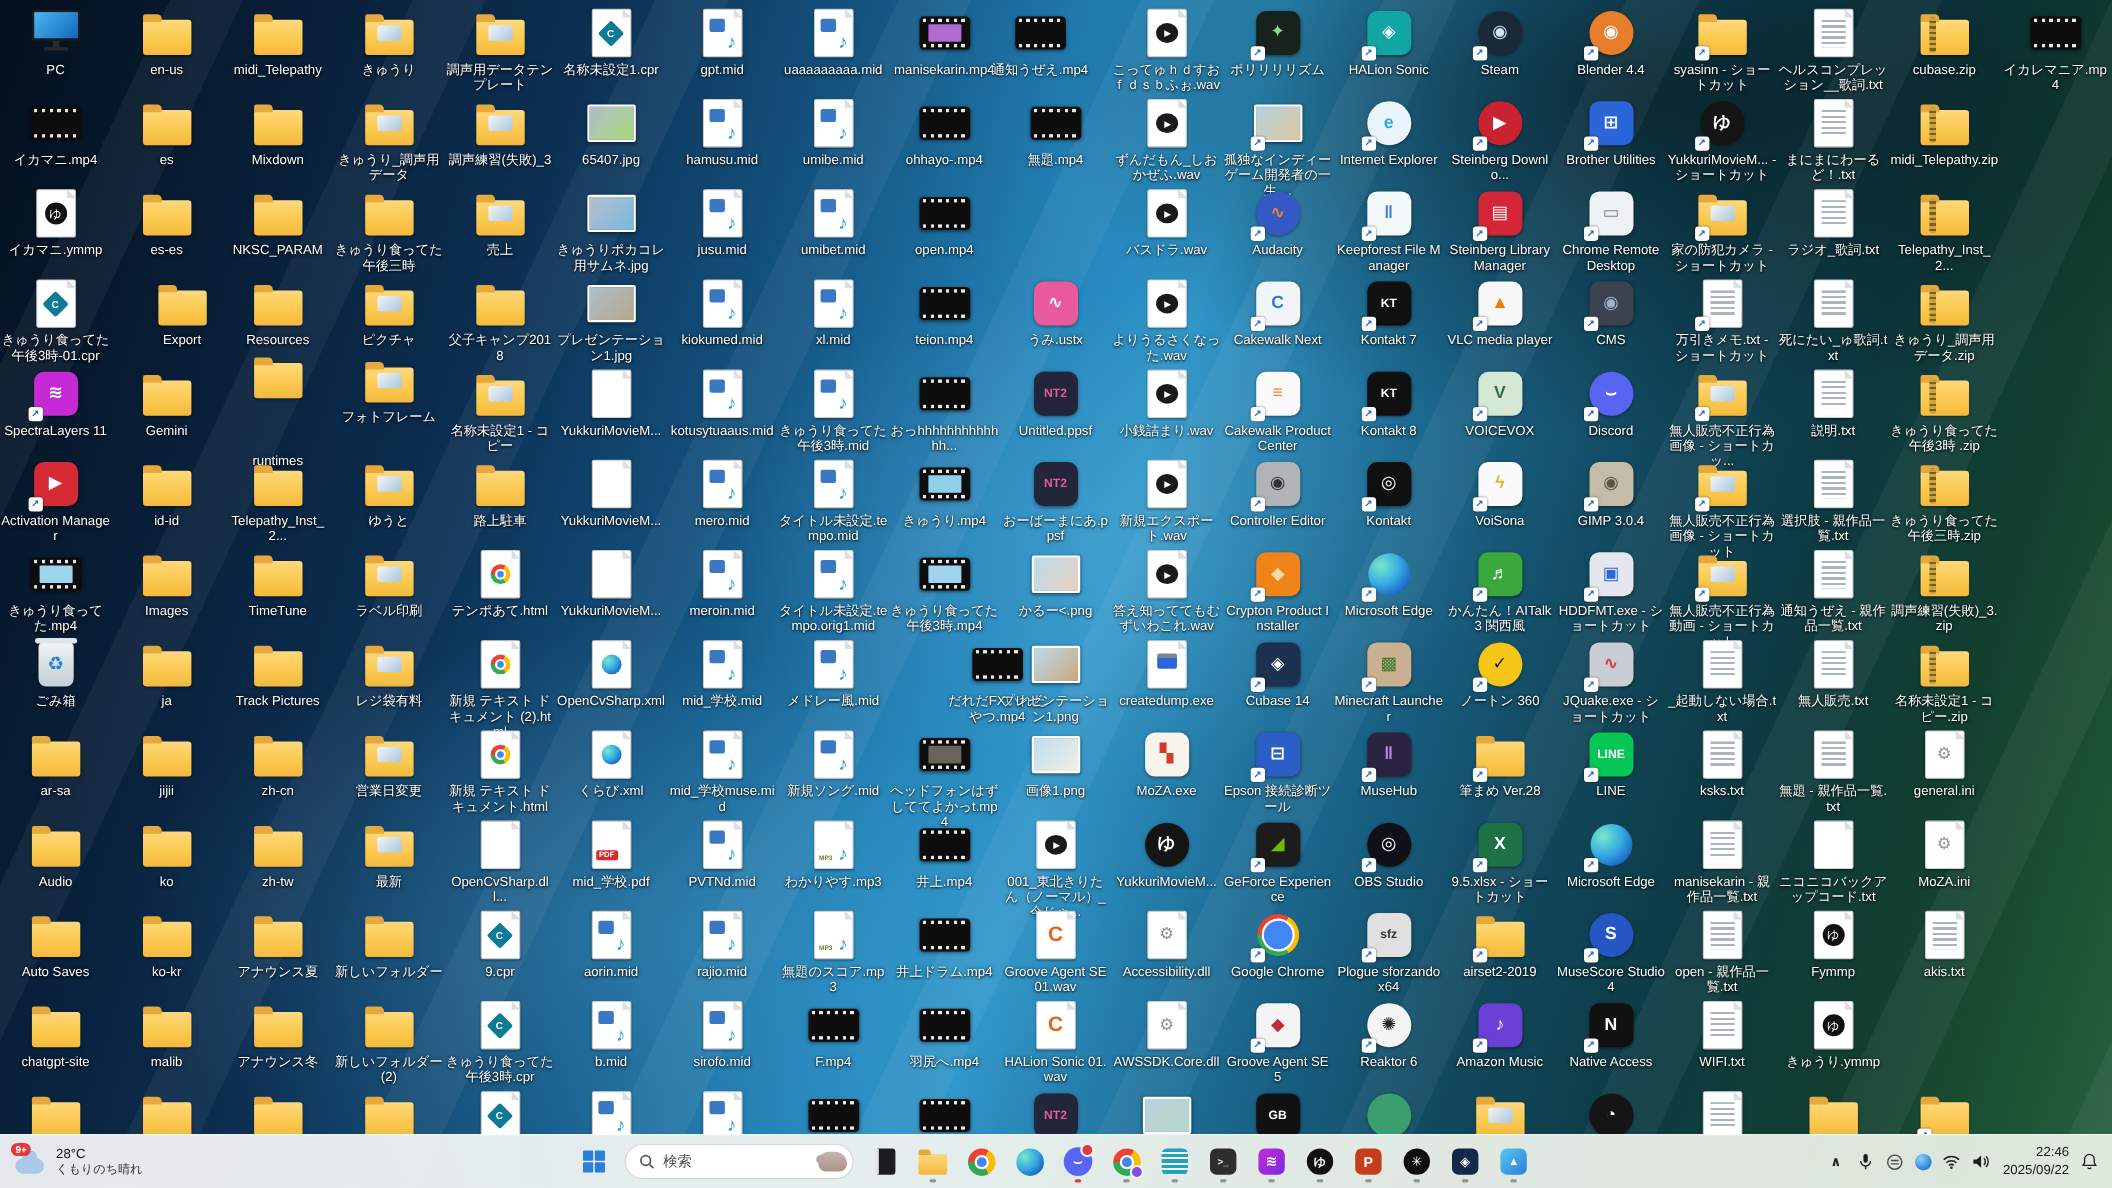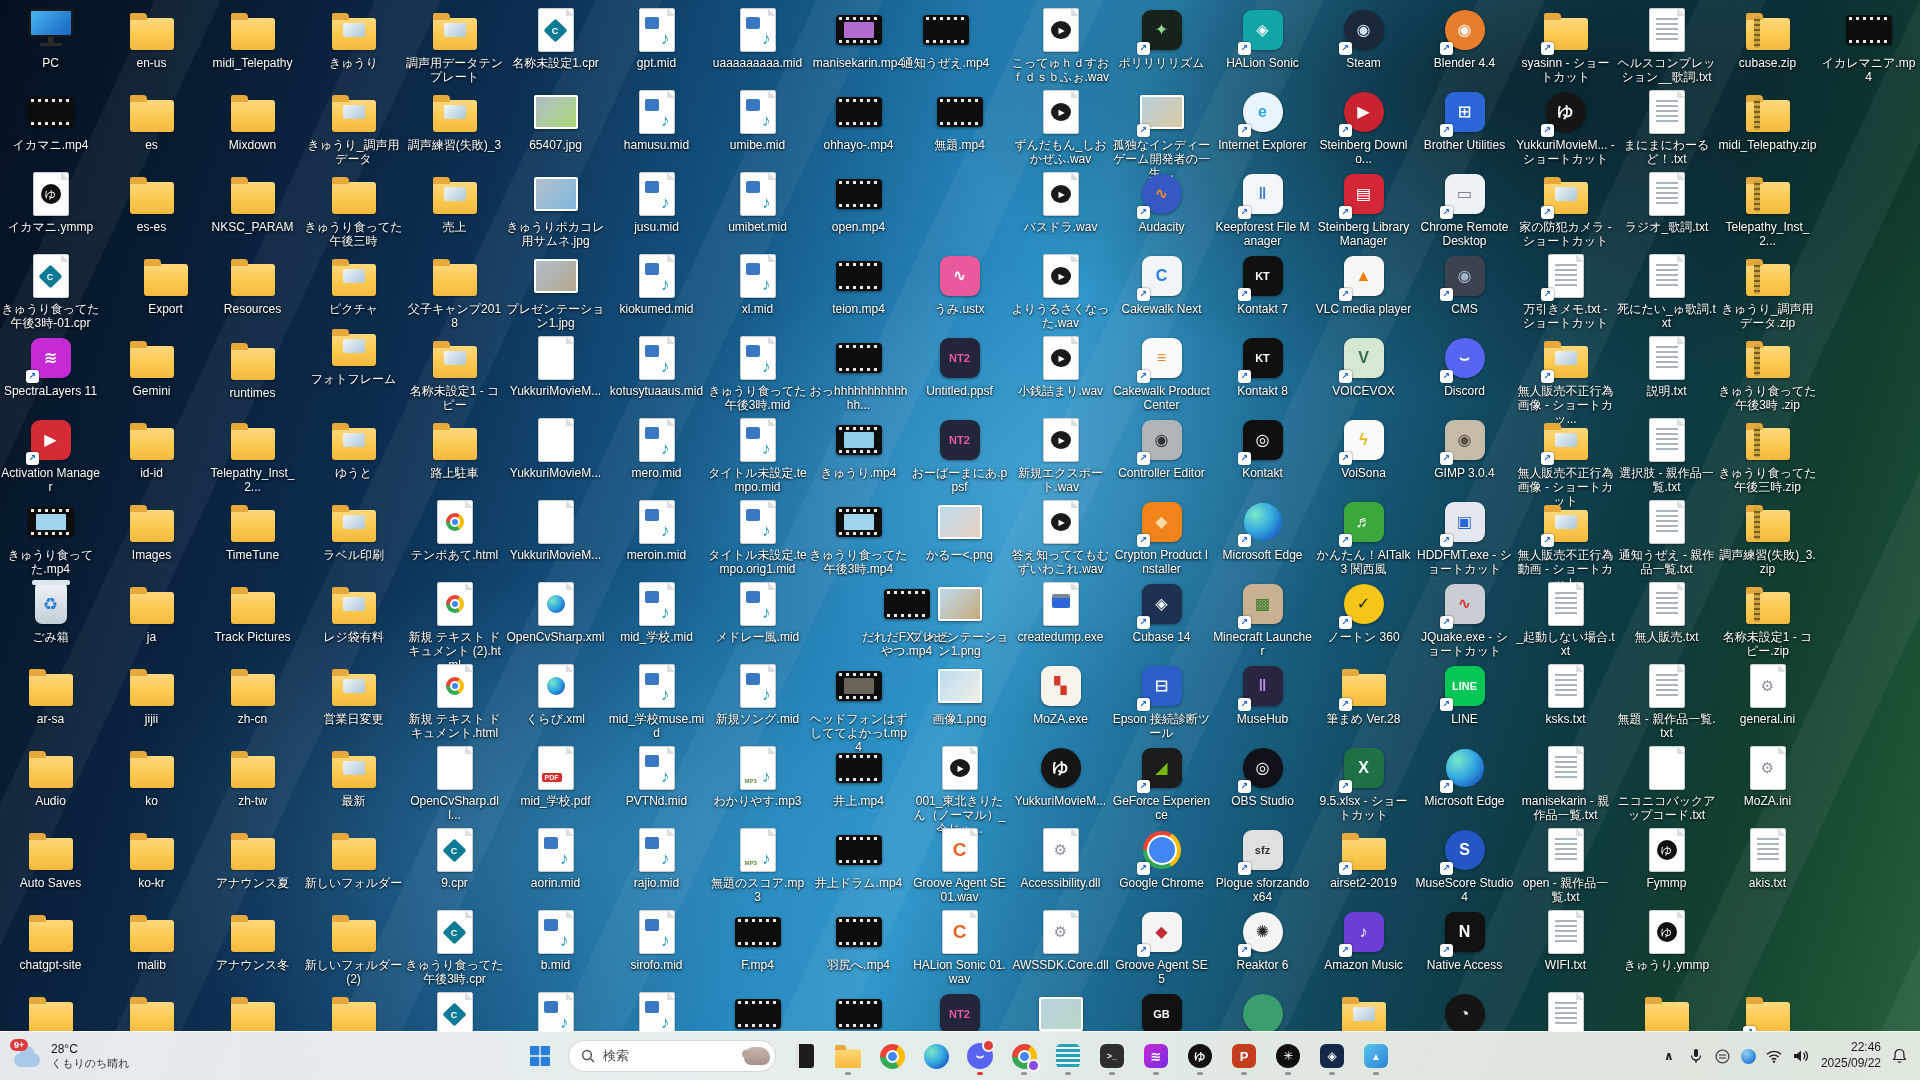--- a/index.html
+++ b/index.html
@@ -677,21 +677,21 @@
         <span class="sbadge">↗</span>
       </div>
       <div class="lbl">SpectraLayers 11</div>
     </div>
     <div class="cell" style="left: 102px; top: 334px;">
       <div class="icw">
         <div class="ic-folder"></div>
       </div>
       <div class="lbl">Gemini</div>
     </div>
-    <div class="cell" style="left: 203px; top: 336px;">
+    <div class="cell" style="left: 203px; top: 318px; gap: 44px;">
       <div class="icw">
         <div class="ic-folder"></div>
       </div>
       <div class="lbl">runtimes</div>
     </div>
     <div class="cell" style="left: 304px; top: 322px;">
       <div class="icw">
         <div class="ic-folder">
           <div class="fm"></div>
         </div>

